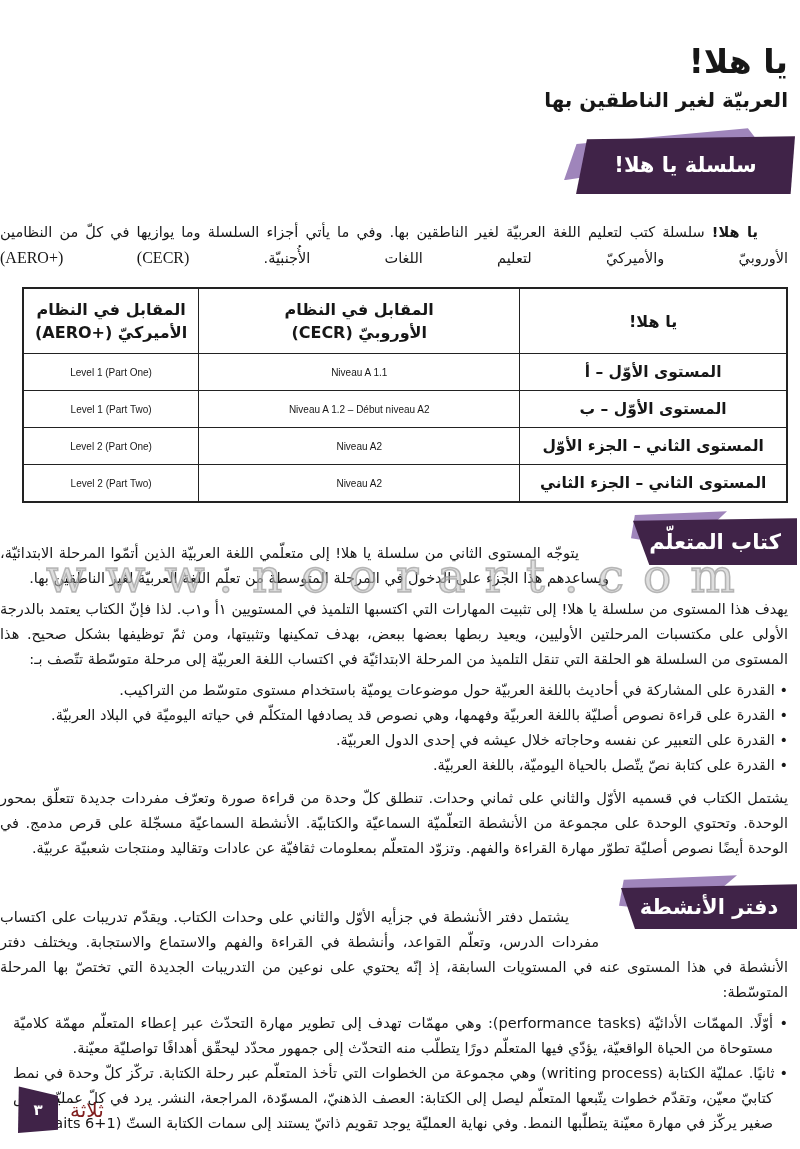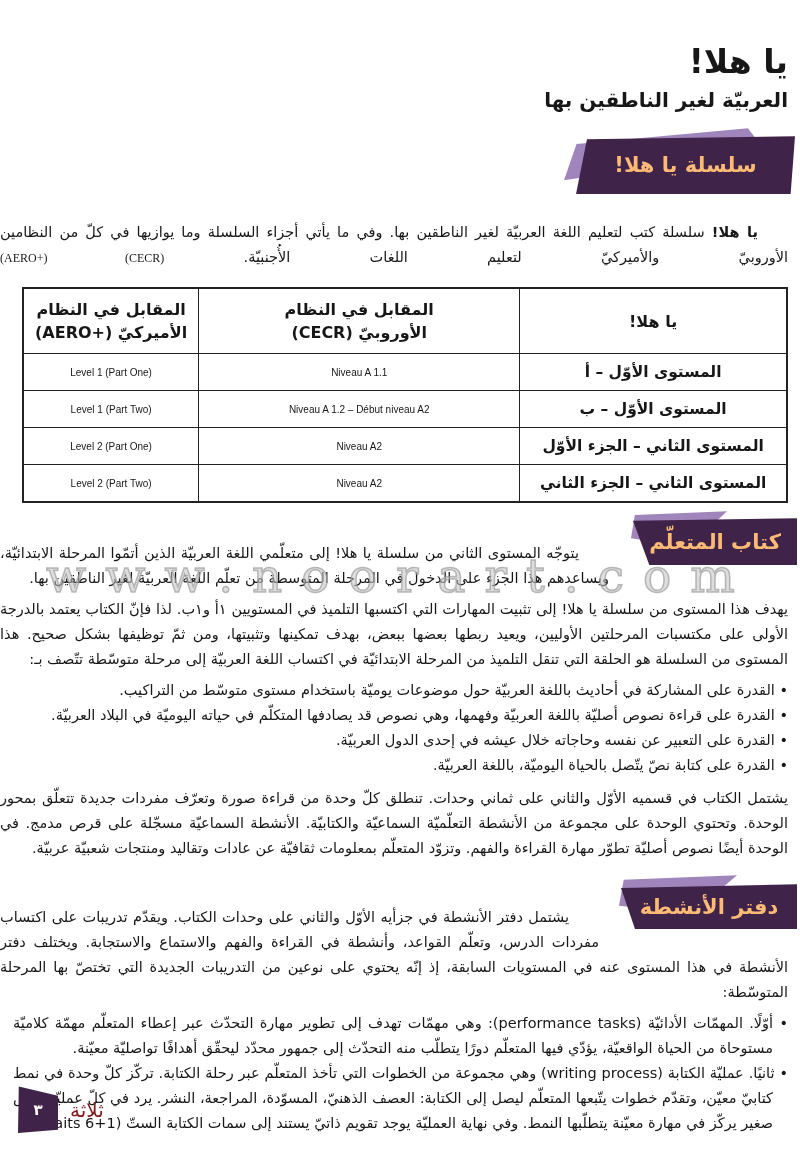--- a/index.html
+++ b/index.html
@@ -23,21 +23,21 @@
   
   .hdr{text-align:right;}
   .hdr-title{font-size:33px;font-weight:bold;line-height:1.1;letter-spacing:-1px;}
   .hdr-sub{font-size:20px;font-weight:bold;margin-top:8px;}
   
   .banner{position:relative;}
   .banner .back{position:absolute;background:var(--purple-light);}
   .banner .front{
     position:absolute;background:var(--purple-dark);
     display:flex;align-items:center;justify-content:center;
-    color:#fdba74;font-weight:bold;
+    color:#ffffff;font-weight:bold;
   }
   .banner1{width:235px;height:66px;margin:16px -7px 0 auto;}
   .banner1 .back{left:4px;top:0;right:22px;bottom:14px;
     clip-path:polygon(6% 30%,88% 0%,96% 42%,0% 100%);}
   .banner1 .front{top:8px;right:0;left:16px;bottom:0;font-size:21px;
     clip-path:polygon(5% 5%,100% 0%,98% 100%,0% 100%);}
   .sec-banner{float:right;margin:-30px -9px 8px 16px;}
   .banner2{width:172px;height:54px;}
   .banner2 .back{left:6px;top:0;right:70px;bottom:18px;
     clip-path:polygon(4% 10%,100% 0%,60% 100%,0% 75%);}
@@ -45,21 +45,21 @@
     clip-path:polygon(0% 5%,100% 0%,100% 100%,10% 100%);}
   .banner3{width:182px;height:54px;}
   .banner3 .back{left:4px;top:0;right:60px;bottom:16px;
     clip-path:polygon(4% 12%,100% 0%,62% 100%,0% 80%);}
   .banner3 .front{top:9px;right:0;left:6px;bottom:0;font-size:21px;
     clip-path:polygon(0% 8%,100% 0%,100% 100%,8% 100%);}
   
   .body-txt{font-size:14.5px;line-height:25px;text-align:justify;}
   .intro{margin-top:26px;text-align-last:justify;}
   .intro .lead{font-weight:bold;}
-  .latin{direction:ltr;unicode-bidi:isolate;font-family:"Liberation Serif",serif;font-size:12px;}
+  .latin{direction:ltr;unicode-bidi:isolate;font-family:"Liberation Serif",serif;font-size:16px;}
   .indent{text-indent:30px;}
   p{margin:0 0 6px 0;}
   .section{margin-top:38px;}
   .section::after{content:"";display:block;clear:both;}
   
   table.levels{
     width:766px;margin-top:16px;border-collapse:collapse;
     border:2px solid #222;
   }
   table.levels th,table.levels td{border:1px solid #222;}

